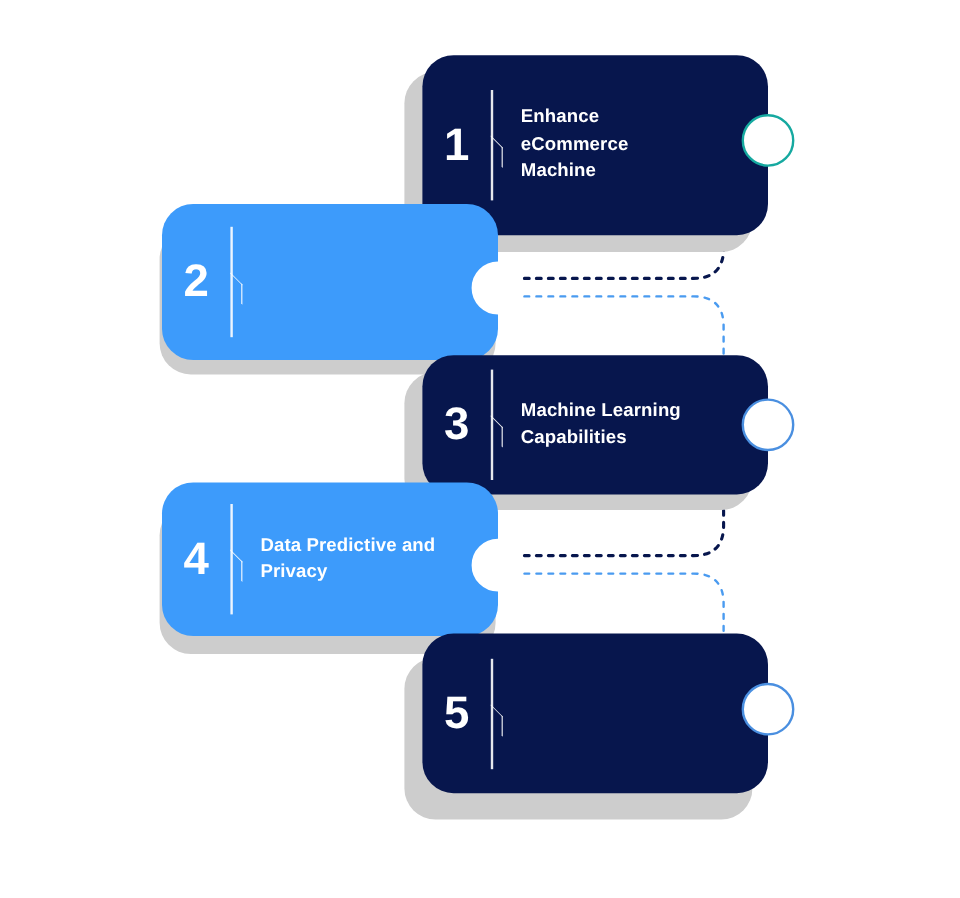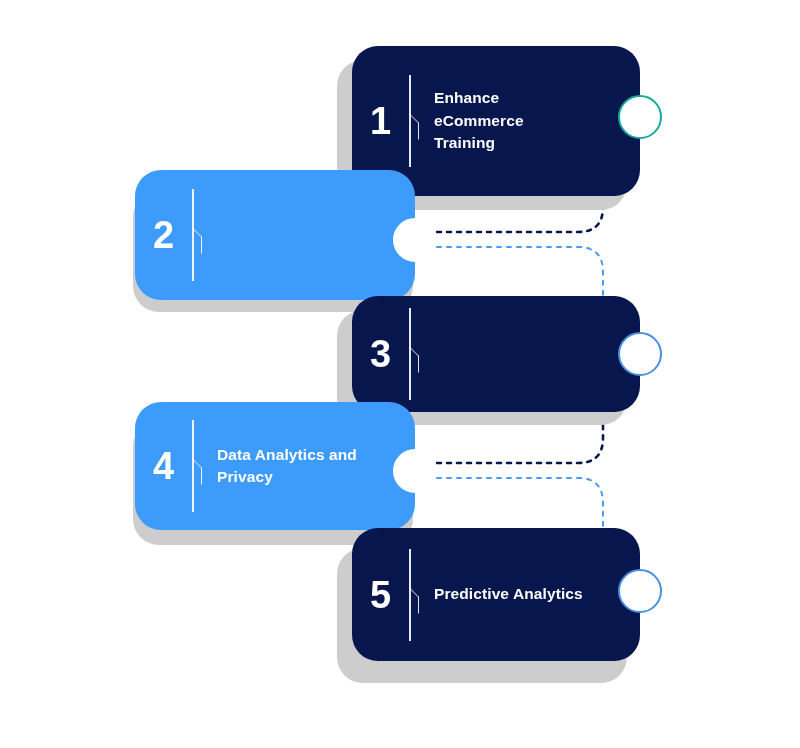--- a/index.html
+++ b/index.html
@@ -146,56 +146,57 @@
   <div class="card-shadow" style="left:337px; top:548px; width:290px; height:135px; border-radius:26px;"></div>
 
   <div class="card navy right" style="left:352px; top:46px; width:288px; height:150px;">
     <div class="card-number">1</div>
     <div class="divider">
       <span class="vline"></span>
       <span class="chev"></span>
     </div>
     <div class="card-title">Enhance
 eCommerce
-Training</div>
+Machine</div>
   </div>
   <div class="edge-circle teal" style="left:618px; top:95px; width:44px; height:44px;"></div>
 
   <div class="card blue left" style="left:135px; top:170px; width:280px; height:130px;">
     <div class="card-number">2</div>
     <div class="divider">
       <span class="vline"></span>
       <span class="chev"></span>
     </div>
   </div>
   <div class="edge-circle white" style="left:393px; top:218px; width:44px; height:44px;"></div>
 
   <div class="card navy right" style="left:352px; top:296px; width:288px; height:116px;">
     <div class="card-number">3</div>
     <div class="divider">
       <span class="vline"></span>
       <span class="chev"></span>
     </div>
+    <div class="card-title">Machine Learning
+Capabilities</div>
   </div>
   <div class="edge-circle blue" style="left:618px; top:332px; width:44px; height:44px;"></div>
 
   <div class="card blue left" style="left:135px; top:402px; width:280px; height:128px;">
     <div class="card-number">4</div>
     <div class="divider">
       <span class="vline"></span>
       <span class="chev"></span>
     </div>
-    <div class="card-title">Data Analytics and
+    <div class="card-title">Data Predictive and
 Privacy</div>
   </div>
   <div class="edge-circle white" style="left:393px; top:449px; width:44px; height:44px;"></div>
 
   <div class="card navy right" style="left:352px; top:528px; width:288px; height:133px;">
     <div class="card-number">5</div>
     <div class="divider">
       <span class="vline"></span>
       <span class="chev"></span>
     </div>
-    <div class="card-title">Predictive Analytics</div>
   </div>
   <div class="edge-circle blue" style="left:618px; top:569px; width:44px; height:44px;"></div>
 
 </div>
 
 </body></html>

